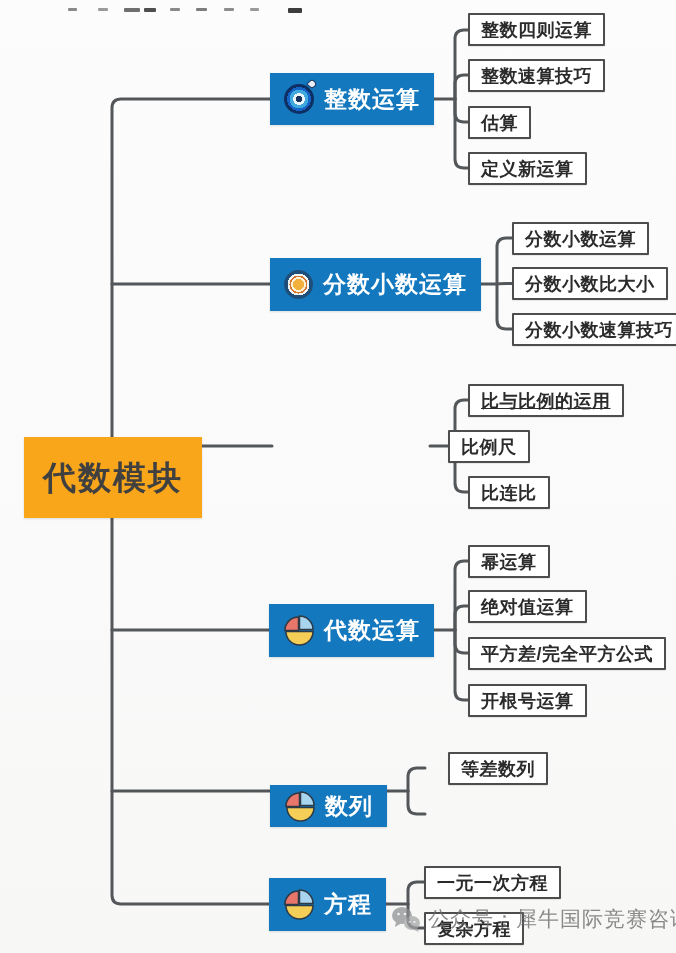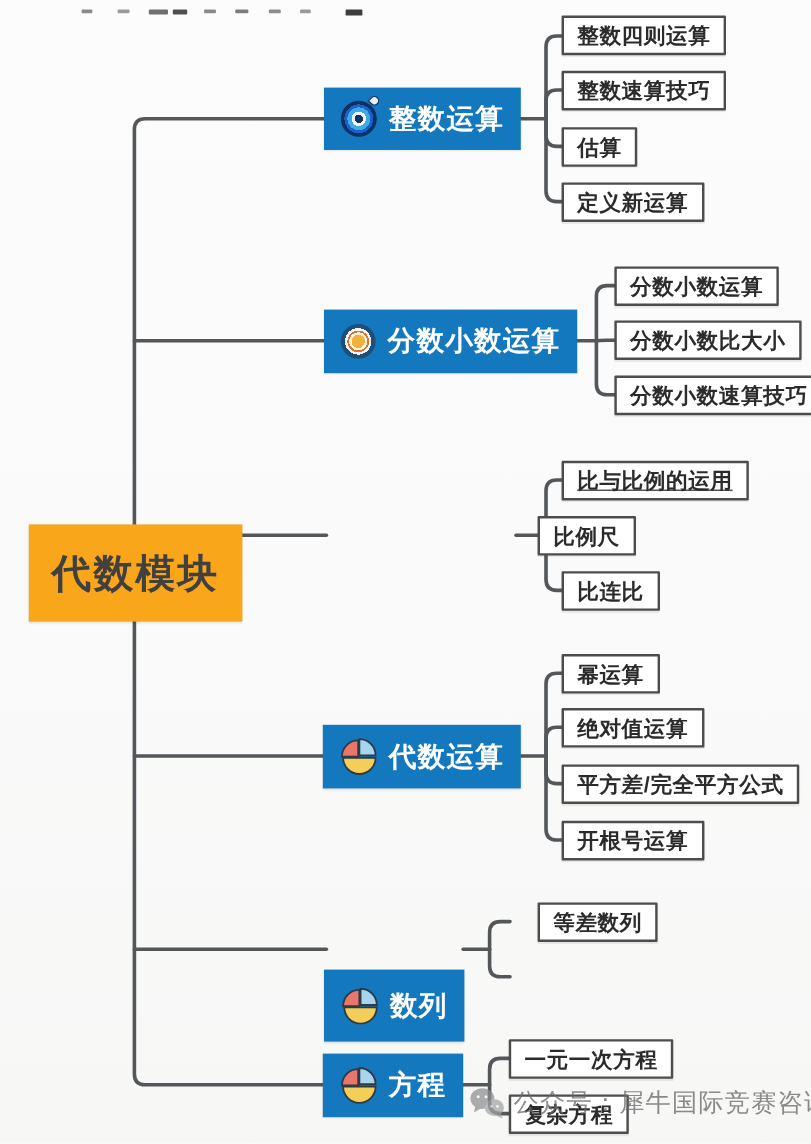--- a/index.html
+++ b/index.html
@@ -192,21 +192,21 @@
   <div class="node child-node" style="left:468px;top:590px;">
     <span>绝对值运算</span>
     </div>
   <div class="node child-node" style="left:468px;top:637px;">
     <span>平方差/完全平方公式</span>
     </div>
   <div class="node child-node" style="left:468px;top:684px;">
     <span>开根号运算</span>
     </div>
 
-  <div class="node branch-node" style="left:270px;top:808px;height:60px;">
+  <div class="node branch-node" style="left:270px;top:785px;height:42px;">
     <span class="icon pie-chart-icon">
       <svg width="31" height="31" viewBox="0 0 32 32">
         <path d="M13 13 L13 -1 A14 14 0 0 0 -1 13 Z" transform="translate(3,3)" fill="#e8766b" stroke="#2e3a46" stroke-width="1.6"></path>
         <path d="M17 15 L17 1 A14 14 0 0 1 31 15 Z" fill="#a8d4ee" stroke="#2e3a46" stroke-width="1.6"></path>
         <path d="M31 17 A14 14 0 0 1 3 17 Z" fill="#f5ce58" stroke="#2e3a46" stroke-width="1.6"></path>
       </svg>
     </span>
     <span class="blabel">数列</span>
   </div>
   <div class="node child-node" style="left:424px;top:752px;margin-left:24px;">

